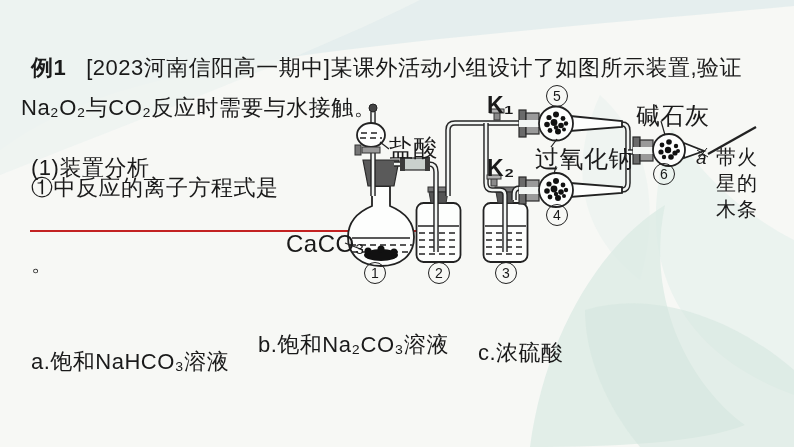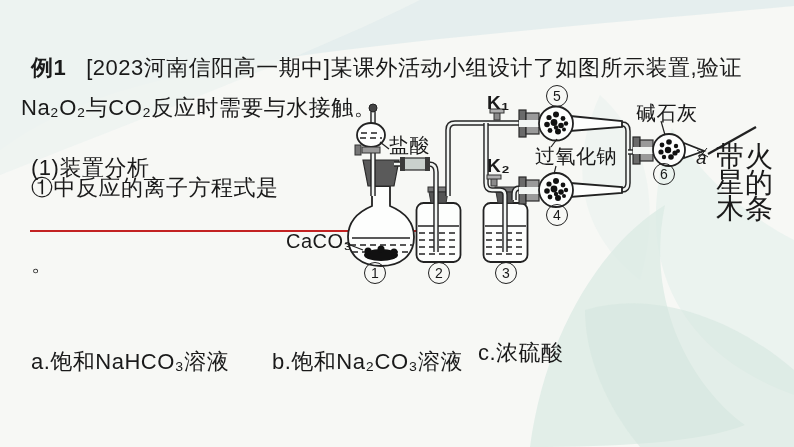--- a/index.html
+++ b/index.html
@@ -11,24 +11,24 @@
   .layer{position:absolute;left:0;top:0;width:794px;height:447px;}
   #bg-svg{z-index:0;}
   .textlayer{z-index:2;}
   #diagram-svg{z-index:3;pointer-events:none;}
   .lbllayer{z-index:4;}
   .txt{position:absolute;font-size:22px;white-space:nowrap;letter-spacing:.5px;}
   .bold{font-weight:bold;}
   .stem1-rest{margin-left:20px;}
   .redline{position:absolute;height:2px;background:#c32222;z-index:2;}
   .blank{display:inline-block;width:92px;height:20px;border-bottom:2px solid #c32222;}
-  .lbl{position:absolute;font-size:20px;white-space:nowrap;letter-spacing:.5px;}
-  .lbl.k{font-size:19px;font-weight:600;}
+  .lbl{position:absolute;font-size:24px;white-space:nowrap;letter-spacing:.5px;}
+  .lbl.k{font-size:23px;font-weight:600;}
   .lbl.ita{font-style:italic;font-size:19px;}
-  .splint-block{position:absolute;font-size:28px;line-height:26px;letter-spacing:1px;}
+  .splint-block{position:absolute;font-size:20px;line-height:26px;letter-spacing:1px;}
   .badge{
     position:absolute;width:22px;height:22px;border:1.5px solid #222;border-radius:50%;
     font-size:14px;line-height:21px;text-align:center;box-sizing:border-box;
   }
   .tube-o{fill:none;stroke:#262626;stroke-width:5.5;stroke-linecap:butt;}
   .tube-i{fill:none;stroke:#f2f5f3;stroke-width:2.6;stroke-linecap:butt;}
   .glass{fill:#fdfefd;stroke:#222;stroke-width:1.8;}
   .thin{stroke:#222;stroke-width:1.3;fill:none;}
   .dash{stroke:#222;stroke-width:1.3;fill:none;stroke-dasharray:6 4;}
   .ptr{stroke:#222;stroke-width:1.2;fill:none;}
@@ -48,21 +48,21 @@
   </svg>
 
   <div class="layer textlayer">
     <div class="txt" style="left:31px;top:53px;"><span class="bold">例1</span><span class="stem1-rest">[2023河南信阳高一期中]某课外活动小组设计了如图所示装置,验证</span></div>
     <div class="txt" style="left:21px;top:93px;">Na₂O₂与CO₂反应时需要与水接触。</div>
     <div class="txt" style="left:31px;top:132px;margin-top:21px;">(1)装置分析</div>
     <div class="txt" style="left:31px;top:173px;">①中反应的离子方程式是</div>
     <div class="redline" style="left:30px;top:230px;width:417px;"></div>
     <div class="txt" style="left:31px;top:249px;">。</div>
     <div class="txt" style="left:31px;top:347px;">a.饱和NaHCO₃溶液</div>
-    <div class="txt" style="left:258px;top:347px;margin-left:14px;">b.饱和Na₂CO₃溶液</div>
+    <div class="txt" style="left:258px;top:330px;">b.饱和Na₂CO₃溶液</div>
     <div class="txt" style="left:478px;top:338px;">c.浓硫酸</div>
   </div>
 
   <svg class="layer" id="diagram-svg" viewBox="0 0 794 447">
 
     <g>
       <rect class="glass" x="416.5" y="203" width="44" height="59" rx="7"></rect>
       <line class="thin" x1="418" y1="226" x2="459" y2="226"></line>
       <line class="dash" x1="419" y1="233" x2="458" y2="233"></line>
       <line class="dash" x1="419" y1="240" x2="458" y2="240"></line>

